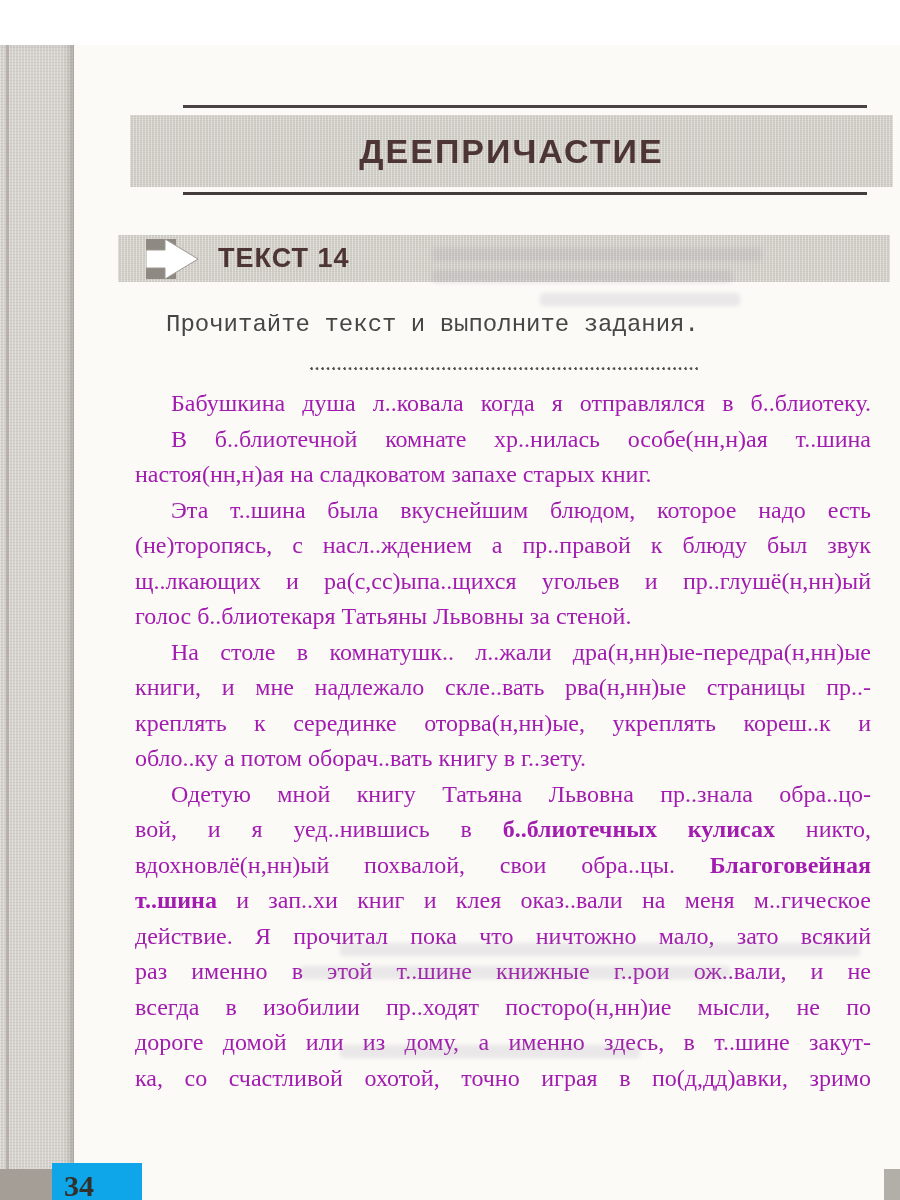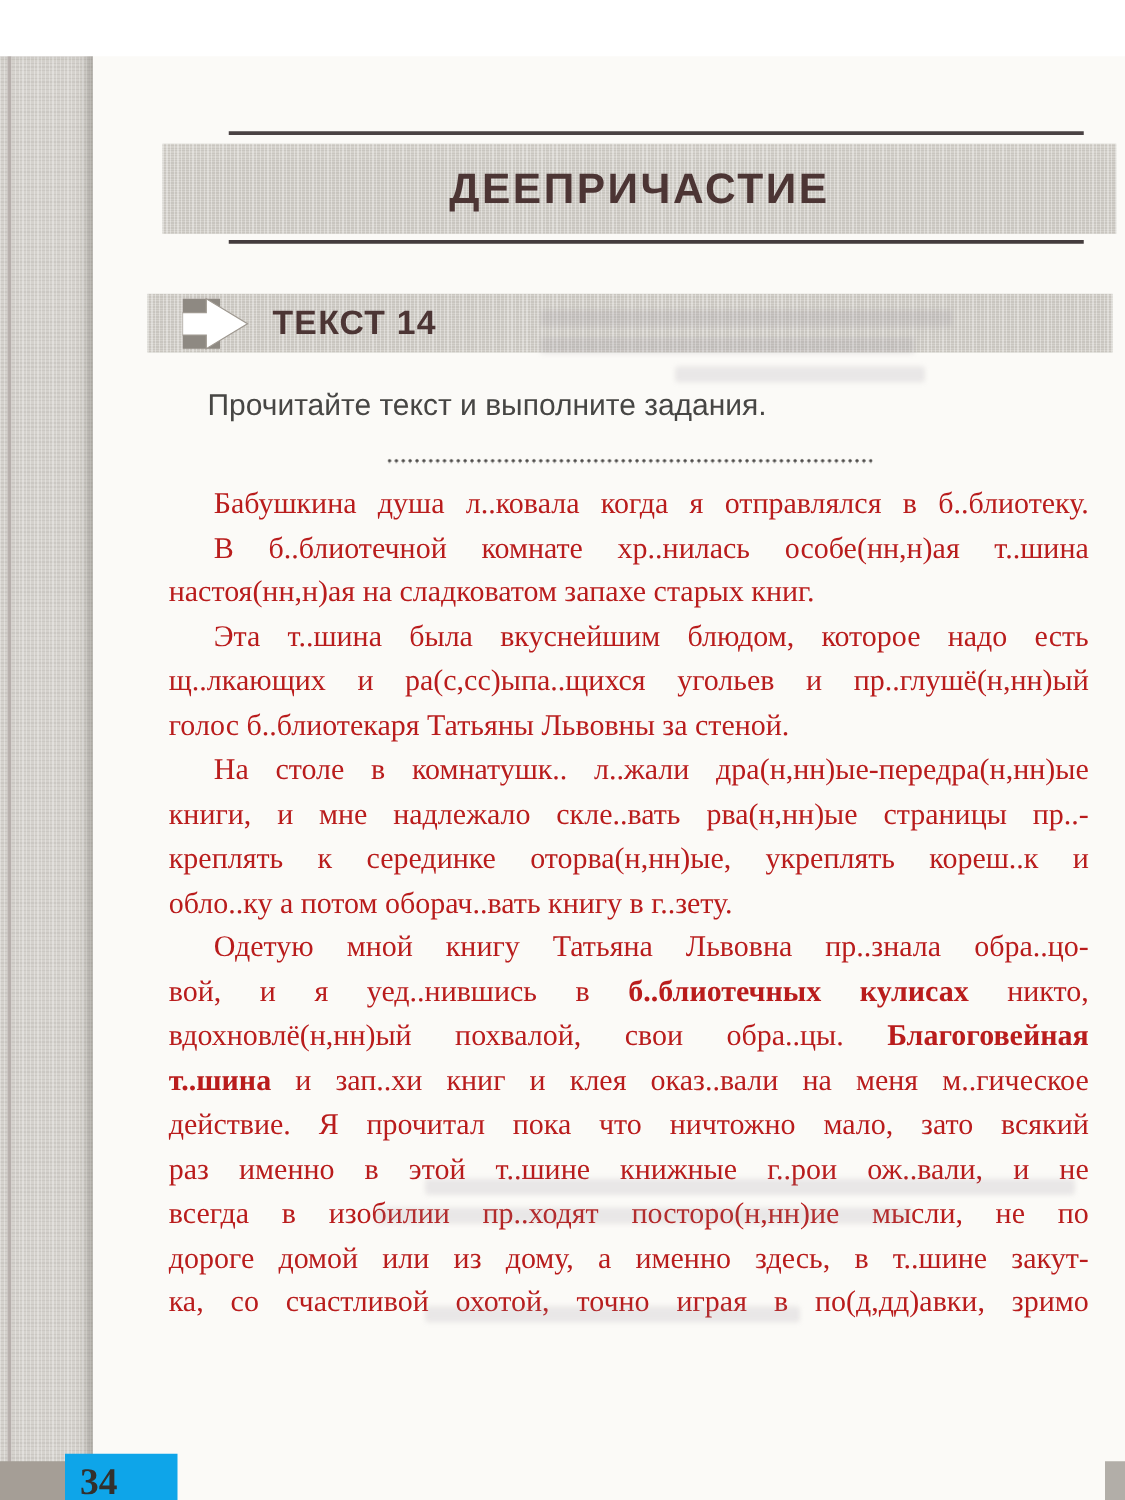--- a/index.html
+++ b/index.html
@@ -50,33 +50,33 @@
     display:flex; align-items:center;padding-left:28px;
   }
   .arrow-wrap { position:relative; width:58px; height:46px; margin-left:0; flex:0 0 auto; }
   .section-title {
     font-family:"Liberation Sans", sans-serif; font-weight:700;
     font-size:27px; letter-spacing:1px; color:#4c3534; margin-left:14px;
   }
   
   .instruction {
     position:absolute; left:166px; top:266px;
-    font-family:Liberation Sans, sans-serif; font-weight:500;
+    font-family:Liberation Mono, monospace; font-weight:500;
     font-size:24px; color:#474644;
   }
   
   .dotted {
     position:absolute; left:310px; top:322px; width:388px; height:4px;
     background-image: radial-gradient(circle at 1.6px 1.6px, #4e4c4a 1.1px, rgba(0,0,0,0) 1.5px);
     background-size: 5.5px 4px; background-repeat: repeat-x;
   }
   
   .textblock {
     position:absolute; left:135px; top:341px; width:736px;
-    font-size:24px; color:#b91c1c;
+    font-size:24px; color:#a21caf;
   }
   .tline { line-height:35.5px; text-align:justify; text-align-last:justify; }
   .tline.end { text-align-last:left; }
   .tline.first { text-indent:36px; }
   .tline .bold { font-weight:700; }
   
   .pn-bar { position:absolute; left:0; top:1124px; width:86px; height:36px; background:#a59e96; }
   .pn-box {
     position:absolute; left:52px; top:1118px; width:90px; height:46px;
     background:#0ea5e9; display:flex; align-items:center;
@@ -120,20 +120,21 @@
 
   <div class="instruction">Прочитайте текст и выполните задания.</div>
 
   <div class="dotted"></div>
 
   <div class="textblock">
       <div class="tline first"><span>Бабушкина душа л..ковала когда я отправлялся в б..блиотеку.</span></div>
       <div class="tline first"><span>В б..блиотечной комнате хр..нилась особе(нн,н)ая т..шина</span></div>
       <div class="tline end"><span>настоя(нн,н)ая на сладковатом запахе старых книг.</span></div>
       <div class="tline first"><span>Эта т..шина была вкуснейшим блюдом, которое надо есть</span></div>
+      <div class="tline"><span>(не)торопясь, с насл..ждением а пр..правой к блюду был звук</span></div>
       <div class="tline"><span>щ..лкающих и ра(с,сс)ыпа..щихся угольев и пр..глушё(н,нн)ый</span></div>
       <div class="tline end"><span>голос б..блиотекаря Татьяны Львовны за стеной.</span></div>
       <div class="tline first"><span>На столе в комнатушк.. л..жали дра(н,нн)ые-передра(н,нн)ые</span></div>
       <div class="tline"><span>книги, и мне надлежало скле..вать рва(н,нн)ые страницы пр..-</span></div>
       <div class="tline"><span>креплять к серединке оторва(н,нн)ые, укреплять кореш..к и</span></div>
       <div class="tline end"><span>обло..ку а потом оборач..вать книгу в г..зету.</span></div>
       <div class="tline first"><span>Одетую мной книгу Татьяна Львовна пр..знала обра..цо-</span></div>
       <div class="tline"><span>вой, и я уед..нившись в </span><span class="bold">б..блиотечных кулисах</span><span> никто,</span></div>
       <div class="tline"><span>вдохновлё(н,нн)ый похвалой, свои обра..цы. </span><span class="bold">Благоговейная</span></div>
       <div class="tline"><span class="bold">т..шина</span><span> и зап..хи книг и клея оказ..вали на меня м..гическое</span></div>

